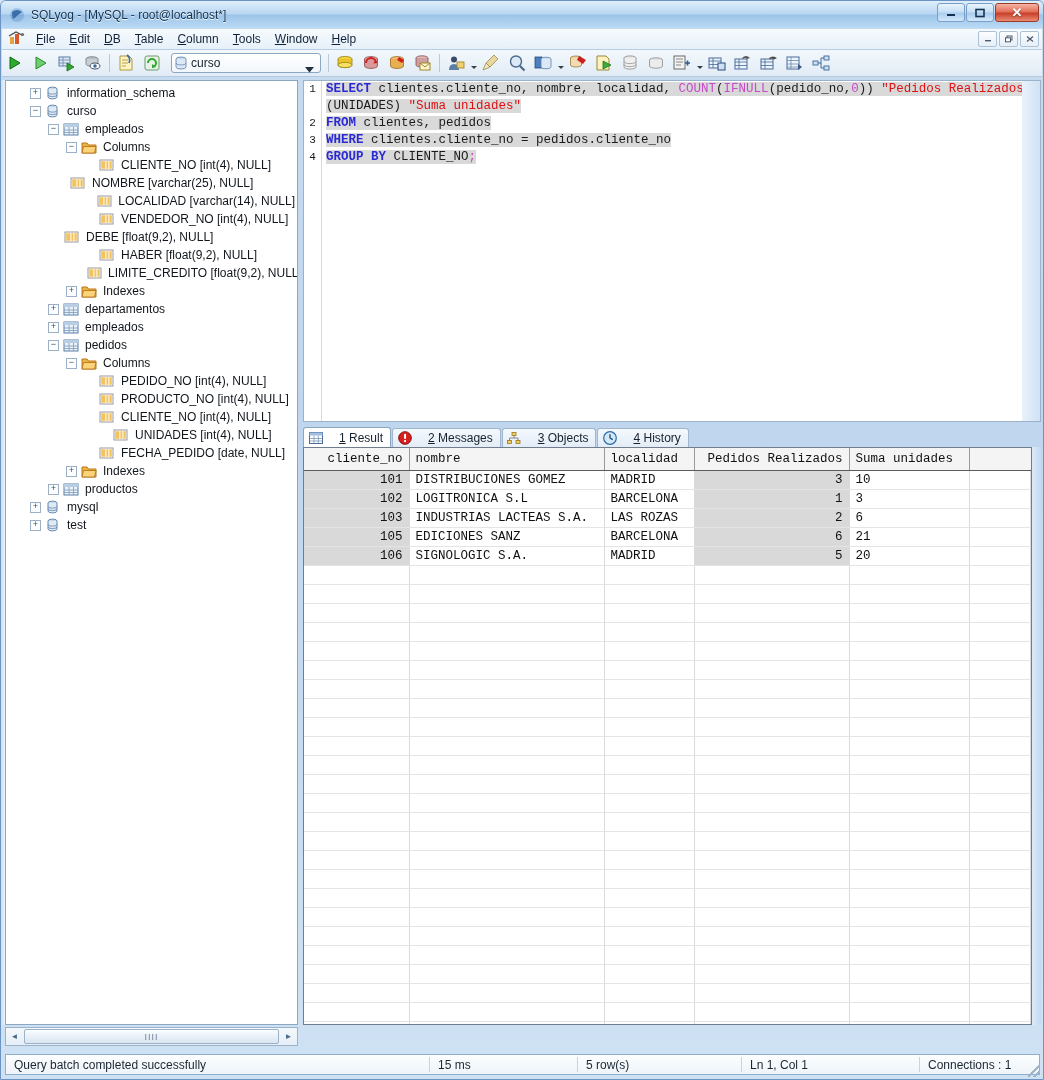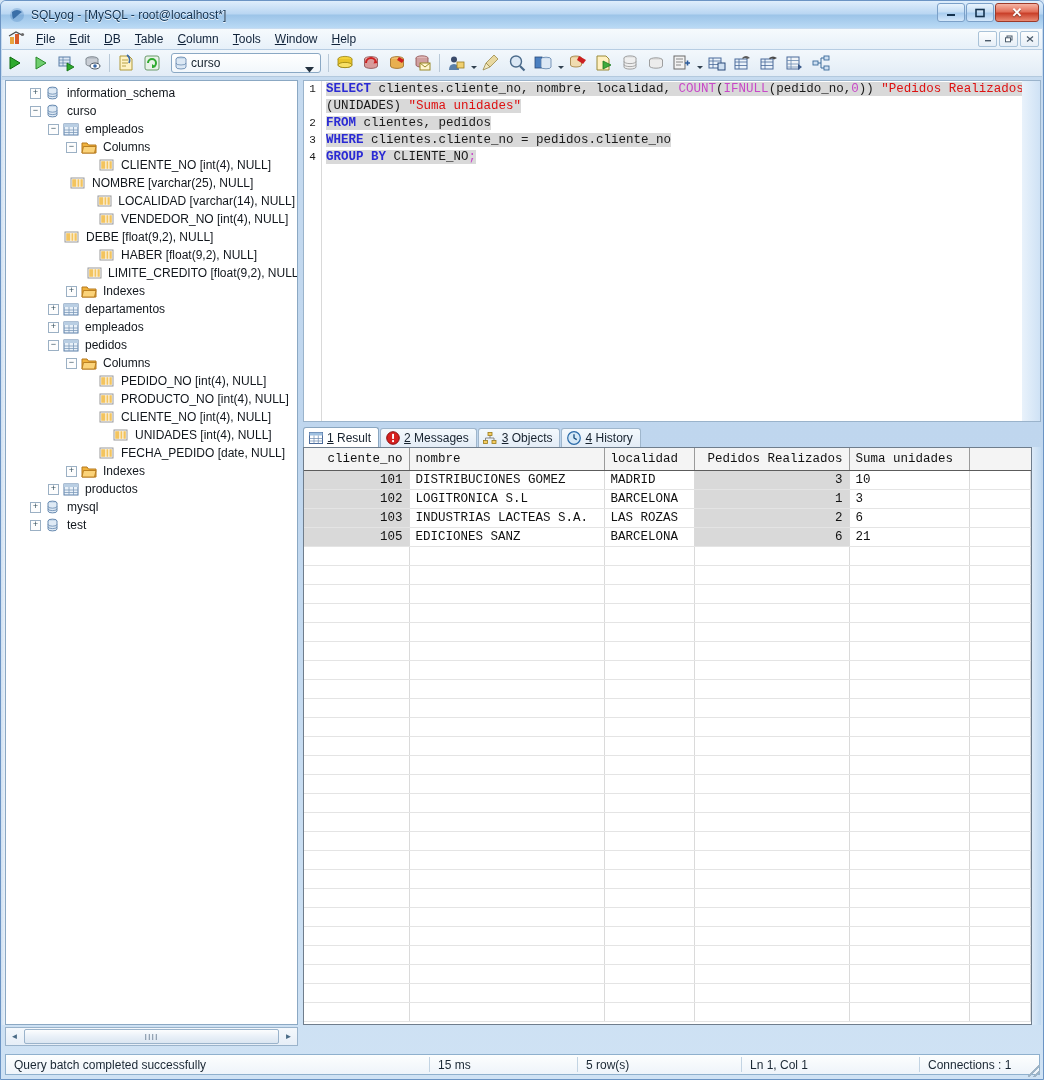--- a/index.html
+++ b/index.html
@@ -168,21 +168,21 @@
     position:absolute;left:1021px;top:79px;width:18px;height:342px;
     background:linear-gradient(to right,#e9f2fb,#cfe2f5);
     border-top:1px solid #9ab3cb;border-bottom:1px solid #9ab3cb;box-sizing:border-box;
   }
   
   .res-tabs{
     position:absolute;left:302px;top:426px;width:738px;height:20px;
     display:flex;align-items:flex-end;
   }
   .rtab{
-    height:19px;display:flex;align-items:center;gap:4px;
+    height:19px;display:flex;align-items:center;gap:16px;
     padding:0 7px 0 4px;font-size:12px;color:#17222e;
     border:1px solid #9fb6cc;border-bottom:none;border-radius:3px 3px 0 0;
     background:linear-gradient(to bottom,#f4f9fd,#e3ecf6);
     box-sizing:border-box;margin-right:1px;
   }
   .rtab.active{
     background:#ffffff;height:20px;border-color:#8aa6c0;
   }
   .rtab .ri{width:15px;height:14px;display:flex;align-items:center;justify-content:center;}
   
@@ -888,20 +888,28 @@
             <td class="num">2</td>
             <td class="txt">6</td>
             <td class="last"></td>
           </tr>
           <tr>
             <td class="num">105</td>
             <td class="txt">EDICIONES SANZ</td>
             <td class="txt">BARCELONA</td>
             <td class="num">6</td>
             <td class="txt">21</td>
+            <td class="last"></td>
+          </tr>
+          <tr>
+            <td class="num">106</td>
+            <td class="txt">SIGNOLOGIC S.A.</td>
+            <td class="txt">MADRID</td>
+            <td class="num">5</td>
+            <td class="txt">20</td>
             <td class="last"></td>
           </tr>
           <tr>
             <td></td>
             <td></td>
             <td></td>
             <td></td>
             <td></td>
             <td class="last"></td>
           </tr>

